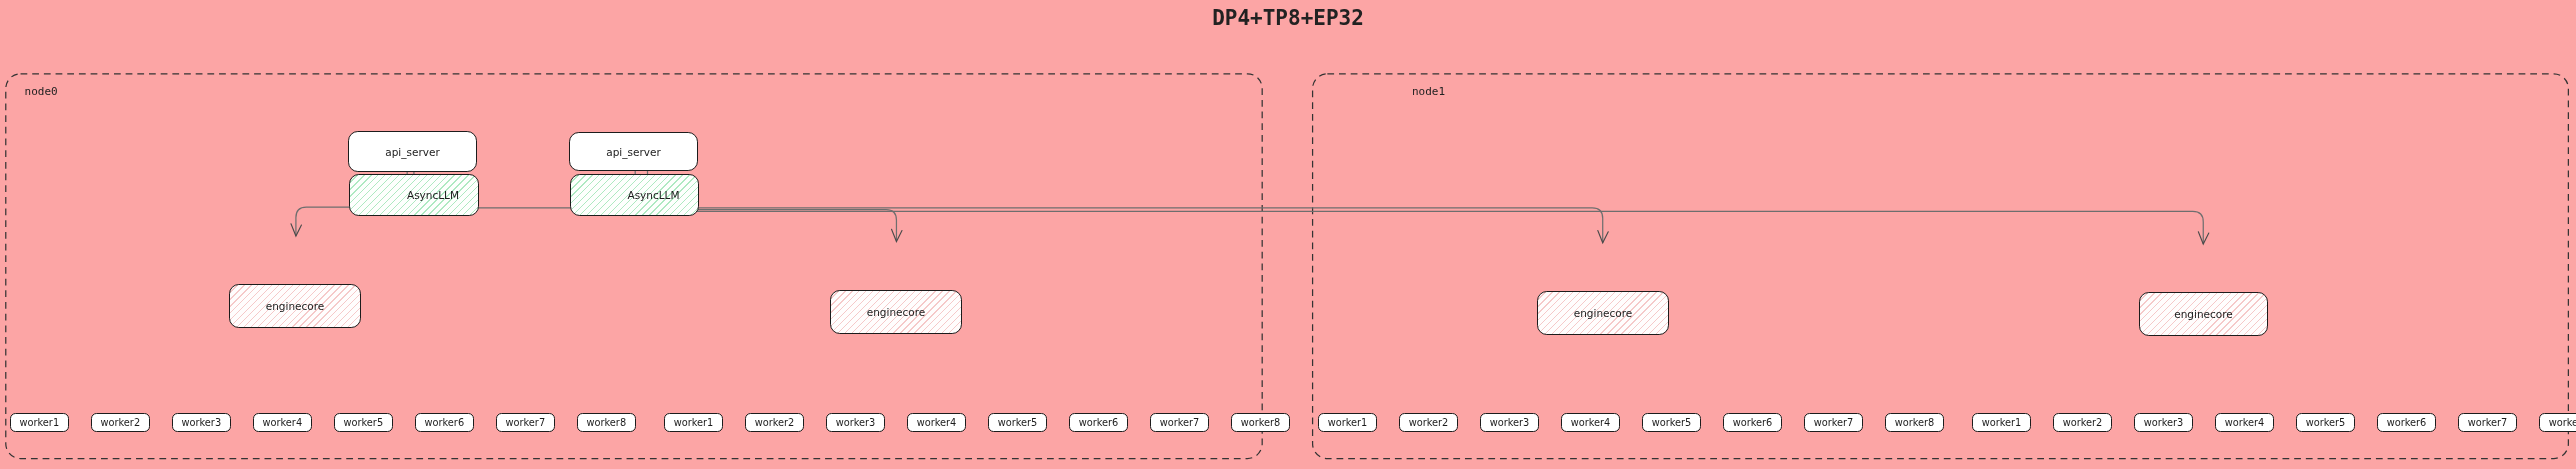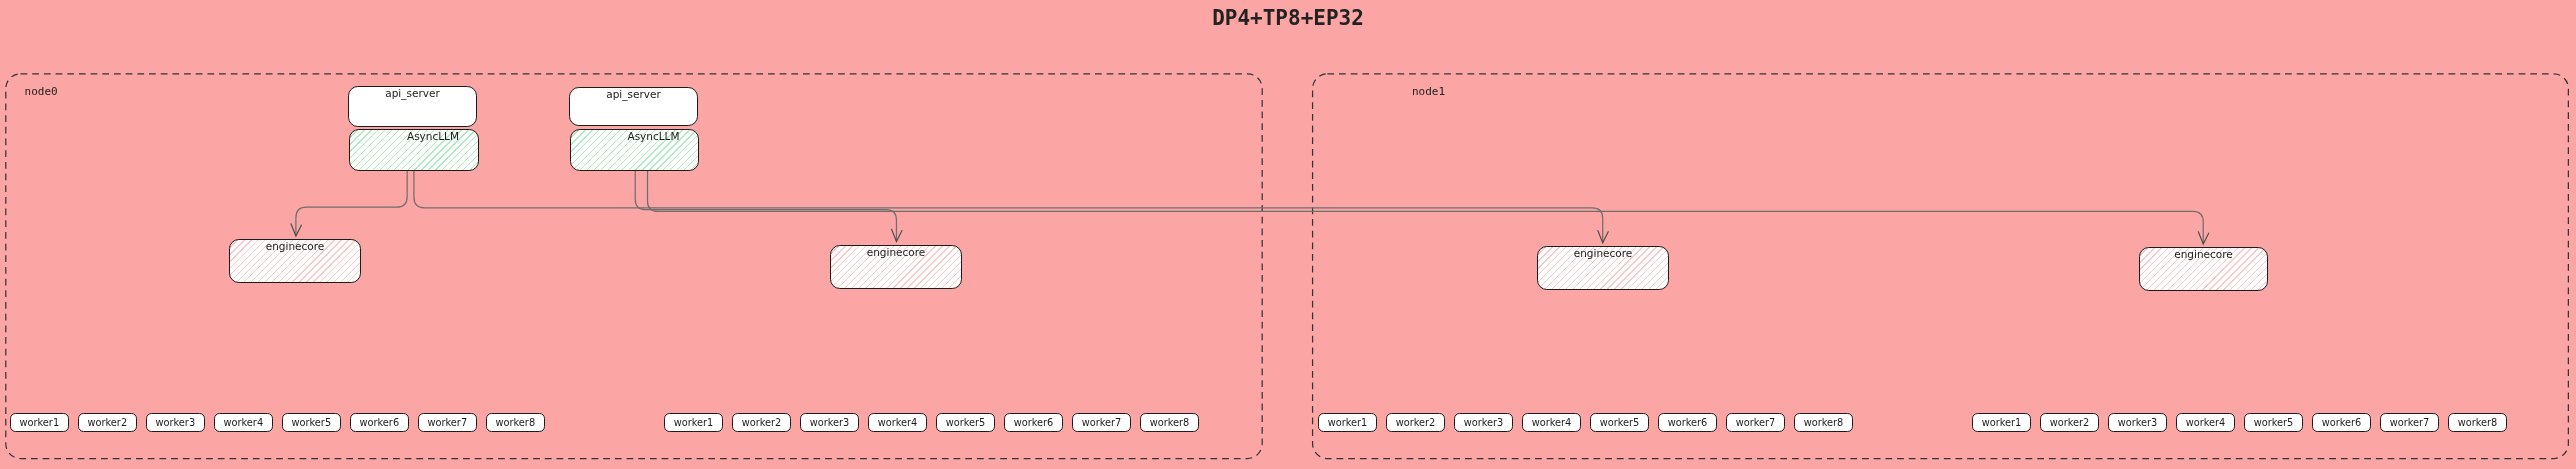--- a/index.html
+++ b/index.html
@@ -26,36 +26,37 @@
     font-family:"DejaVu Sans Mono",monospace;
     font-size:11px;
     color:#222;
   }
   .bigbox{
     position:absolute;
     box-sizing:border-box;
     border:1.5px solid #1c1c1c;
     border-radius:9.8px;
     background:#ffffff;
-    display:flex;justify-content:center;
+    display:flex;align-items:center;justify-content:center;
     font-size:10.5px;
     color:#1c1c1c;
+    margin-top:45px;
   }
   .hatch-green{
     background-color:#fdfffd;
     background-image:repeating-linear-gradient(135deg, rgba(110,215,145,.55) 0 0.9px, rgba(0,0,0,0) 0.9px 4.9px);
     padding-left:38px;
   }
   .hatch-red{
     background-color:#fffdfd;
     background-image:repeating-linear-gradient(135deg, rgba(232,130,130,.42) 0 0.9px, rgba(0,0,0,0) 0.9px 4.9px);
   }
   .worker-group{
     position:absolute;top:413px;
-    display:flex;gap:9px;
+    display:flex;gap:22px;
   }
   .worker{
     box-sizing:border-box;
     width:59px;height:19px;
     border:1.2px solid #1c1c1c;
     border-radius:5.5px;
     background:#ffffff;
     display:flex;align-items:center;justify-content:center;
     font-size:9.8px;
     white-space:nowrap;

